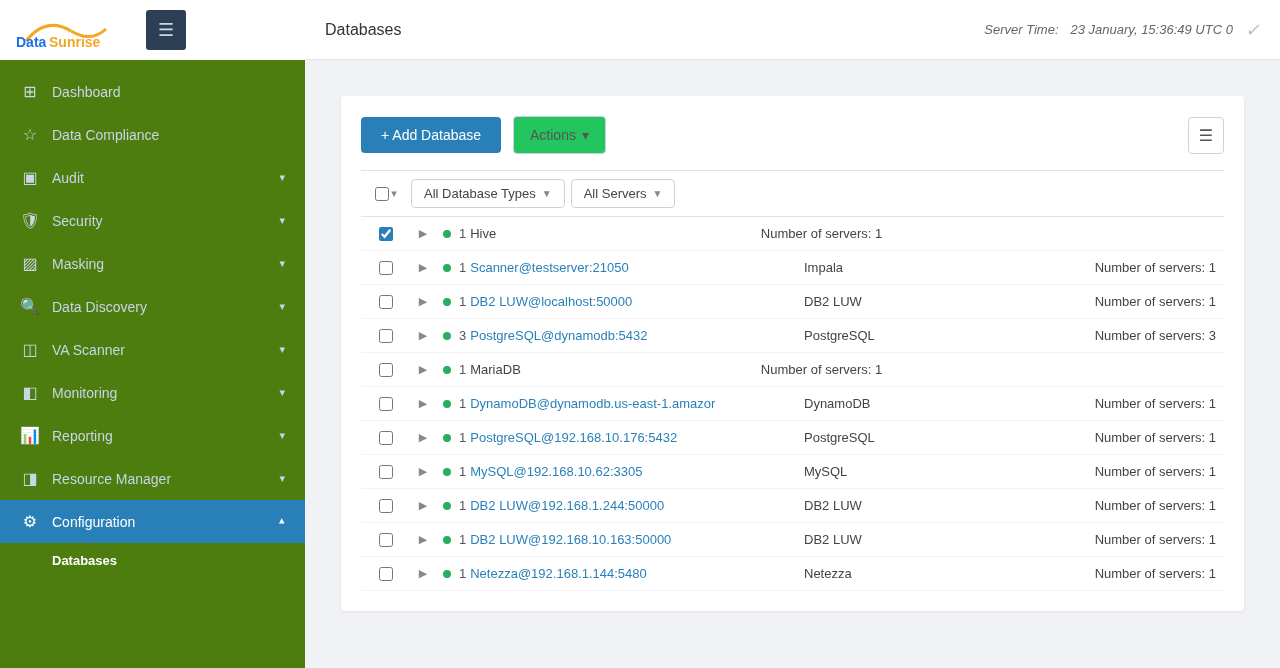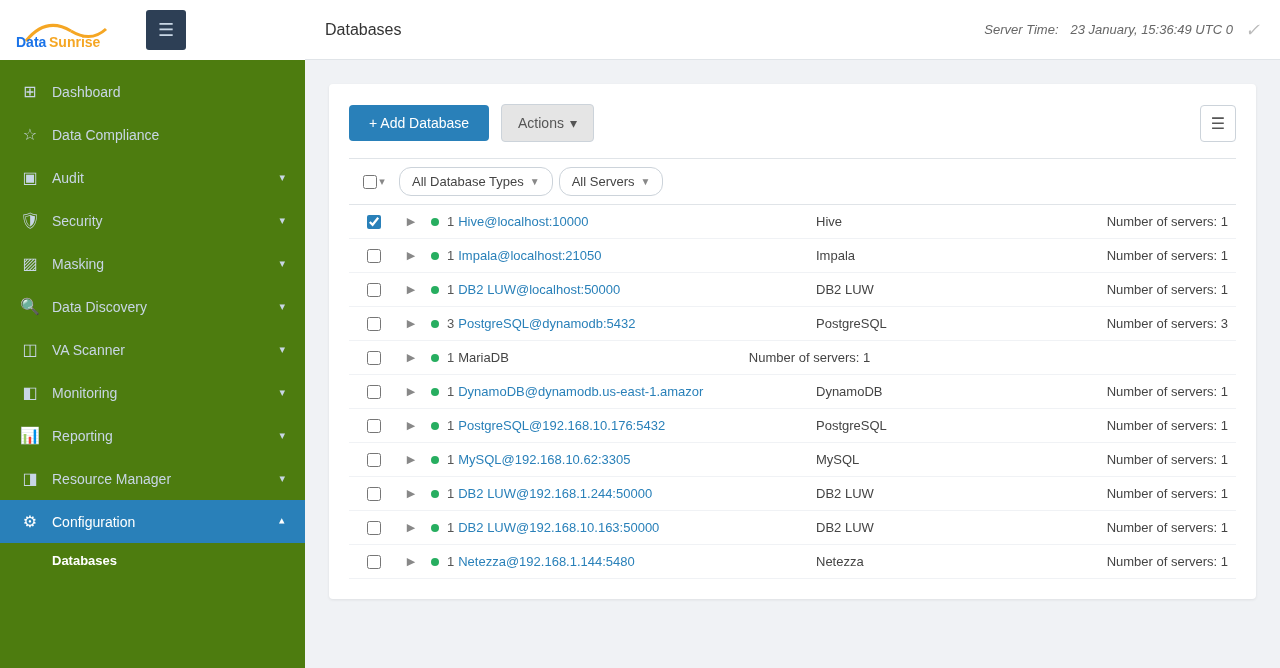--- a/index.html
+++ b/index.html
@@ -79,21 +79,21 @@
       border-bottom: 1px solid #e0e4e8;
       justify-content: space-between;
     }
     .topbar-title { font-size: 16px; color: #333; font-weight: 400; }
     .topbar-right { display: flex; align-items: center; gap: 12px; font-size: 13px; color: #666; font-style: italic; }
     .topbar-check { color: #bbb; font-size: 18px; }
 
     
     .content {
       flex: 1;
-      padding: 24px;
+      padding: 36px;
       overflow-y: auto;
       background: #f0f2f5;
     }
     .content-card {
       background: #fff;
       border-radius: 4px;
       padding: 20px;
       box-shadow: 0 1px 3px rgba(0,0,0,0.08);
     }
 
@@ -111,21 +111,21 @@
       padding: 10px 20px;
       border-radius: 4px;
       font-size: 14px;
       cursor: pointer;
       display: flex;
       align-items: center;
       gap: 6px;
       font-weight: 500;
     }
     .btn-actions {
-      background: #e5e5e5;
+      background: #22c55e;
       color: #555;
       border: 1px solid #ccd3da;
       padding: 10px 16px;
       border-radius: 4px;
       font-size: 14px;
       cursor: pointer;
       display: flex;
       align-items: center;
       gap: 6px;
     }
@@ -153,21 +153,21 @@
     .th-instances { flex: 1; font-size: 14px; font-weight: 600; color: #333; padding-left: 8px; }
     .th-filter {
       display: flex;
       align-items: center;
       gap: 6px;
       margin-right: 8px;
     }
     .filter-btn {
       background: #fff;
       border: 1px solid #ccd3da;
-      border-radius: 12px;
+      border-radius: 4px;
       padding: 6px 12px;
       font-size: 13px;
       color: #444;
       cursor: pointer;
       display: flex;
       align-items: center;
       gap: 6px;
     }
     .filter-btn .arrow { font-size: 10px; color: #888; }
 
@@ -329,36 +329,35 @@
           <div class="table-row">
     <div class="row-check">
       <input type="checkbox" checked="" style="accent-color: rgb(41, 128, 185);">
     </div>
     <div class="row-main">
       <span class="row-expand">▶</span>
       <span class="row-dot">
                 <span class="dot-green"></span>
               </span>
       <span class="row-count">1</span>
-      <a class="row-link">Hive@localhost:10000</a>
       <div class="row-type">Hive</div>
       <div class="row-servers">Number of servers: 1</div>
     </div>
   </div>
           <div class="table-row">
     <div class="row-check">
       <input type="checkbox" style="accent-color: rgb(41, 128, 185);">
     </div>
     <div class="row-main">
       <span class="row-expand">▶</span>
       <span class="row-dot">
                 <span class="dot-green"></span>
               </span>
       <span class="row-count">1</span>
-      <a class="row-link">Impala@localhost:21050</a>
+      <a class="row-link">Scanner@testserver:21050</a>
       <div class="row-type">Impala</div>
       <div class="row-servers">Number of servers: 1</div>
     </div>
   </div>
           <div class="table-row">
     <div class="row-check">
       <input type="checkbox" style="accent-color: rgb(41, 128, 185);">
     </div>
     <div class="row-main">
       <span class="row-expand">▶</span>

